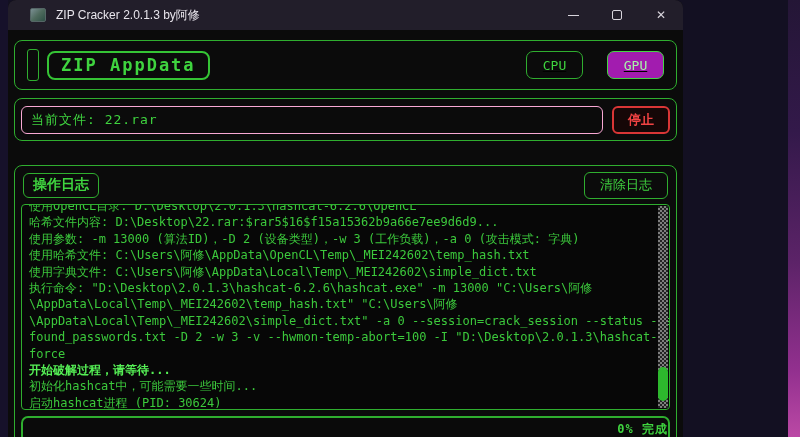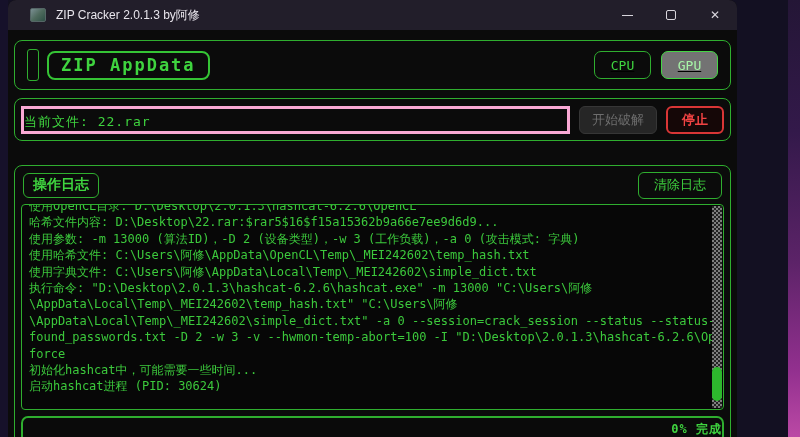--- a/index.html
+++ b/index.html
@@ -2,21 +2,21 @@
 <html><head>
 <meta charset="utf-8">
 <style>
   * { margin:0; padding:0; box-sizing:border-box; }
   html,body { width:800px; height:437px; overflow:hidden; background:#131022; font-family:"DejaVu Sans Mono","Liberation Mono",monospace; }
 
   .desktop-right { position:absolute; right:0; top:0; width:12px; height:437px;
     background:linear-gradient(180deg,#241636 0%,#33194a 30%,#5c2368 60%,#93308f 85%,#bb49a5 100%); }
   .desktop-left { position:absolute; left:0; top:0; width:8px; height:437px; background:#16112a; }
 
-  .window { position:absolute; left:8px; top:0; width:729px; height:437px;
+  .window { position:absolute; left:8px; top:0; width:675px; height:437px;
     background:#0b0b0b; border-radius:8px 8px 0 0; overflow:hidden; }
 
   
   .titlebar { height:30px; background:#221e2a; display:flex; align-items:center; }
   .app-icon { width:16px; height:14px; margin-left:22px; border-radius:2px;
     background:linear-gradient(135deg,#7b8f93 0%,#4e6a5d 50%,#2e4f46 100%);
     border:1px solid #566; }
   .title-text { color:#e8e5ec; font-size:12px; margin-left:10px; font-family:"Liberation Sans",sans-serif; }
   .win-controls { margin-left:auto; display:flex; height:30px; }
   .win-btn { width:44px; height:30px; display:flex; align-items:center; justify-content:center; color:#d8d5dc; cursor:default; }
@@ -26,30 +26,30 @@
 
   .content { padding:0 6px; }
   .panel { border:1px solid #2fae2f; border-radius:8px; background:#0b0b0b; }
 
   
   .panel-header { margin-top:10px; height:50px; display:flex; align-items:center; padding:0 12px; }
   .zipper-icon { width:12px; height:32px; border:1px solid #2fae2f; border-radius:3px; margin-right:8px; }
   .logo-box { border:2px solid #35c435; border-radius:8px; padding:2px 12px 3px;
     color:#3fd43f; font-size:17px; font-weight:bold; letter-spacing:2px; }
   .header-spacer { flex:1; }
-  .hbtn-row { display:flex; gap:10px; align-items:center;text-decoration:underline; }
+  .hbtn-row { display:flex; gap:24px; align-items:center;text-decoration:underline; }
   .hbtn { min-width:57px; height:28px; border:1px solid #2fae2f; border-radius:7px;
     color:#3fd43f; font-size:13px; display:flex; align-items:center; justify-content:center;
     padding:0 12px; background:transparent; cursor:default; }
-  .hbtn.active { background:#737373; border-color:#44d644; color:#a8f5a8; }
+  .hbtn.active { background:#a21caf; border-color:#44d644; color:#a8f5a8; }
 
   
   .panel-file { margin-top:8px; height:43px; display:flex; align-items:center; padding:0 6px; gap:9px; }
-  .file-box { flex:1; height:28px; border:3px solid #f9a8d4; border-radius:0;
-    color:#3fd43f; font-size:13px; line-height:26px; letter-spacing:1px; }
+  .file-box { flex:1; height:28px; border:1px solid #f9a8d4; border-radius:6px;
+    color:#3fd43f; font-size:13px; line-height:26px; padding-left:9px; letter-spacing:1px; }
   .btn-start { width:78px; height:28px; background:#262626; border:1px solid #363636; border-radius:6px;
     color:#6e6e6e; font-size:13px; display:flex; align-items:center; justify-content:center; }
   .btn-stop { width:58px; height:28px; background:#150707; border:2px solid #d93636; border-radius:6px;
     color:#f14343; font-size:13px; font-weight:bold; display:flex; align-items:center; justify-content:center; }
 
   
   .panel-log { margin-top:24px; height:284px; padding:5px 6px 6px; }
   .log-head { display:flex; justify-content:space-between; align-items:center; margin:1px 2px 5px; }
   .log-title { border:1px solid #2fae2f; border-radius:6px; padding:2px 9px 3px;
     color:#3fd43f; font-size:14px; font-weight:bold; }
@@ -101,41 +101,41 @@
       <div class="logo-box">ZIP AppData</div>
       <div class="header-spacer"></div>
       <div class="hbtn-row">
           <div class="hbtn">CPU</div>
           <div class="hbtn active">GPU</div>
         </div>
     </div>
 
     <div class="panel panel-file">
       <div class="file-box">当前文件: 22.rar</div>
-      <div class="btn-start">开始破解</div>
       <div class="btn-stop">停止</div>
     </div>
 
     <div class="panel panel-log">
       <div class="log-head">
         <div class="log-title">操作日志</div>
         <div class="btn-clear">清除日志</div>
       </div>
       <div class="log-area">
         <div class="log-content">
             <div class="log-line">使用OpenCL目录: D:\Desktop\2.0.1.3\hashcat-6.2.6\OpenCL</div>
             <div class="log-line">哈希文件内容: D:\Desktop\22.rar:$rar5$16$f15a15362b9a66e7ee9d6d9...</div>
             <div class="log-line">使用参数: -m 13000 (算法ID)，-D 2 (设备类型)，-w 3 (工作负载)，-a 0 (攻击模式: 字典)</div>
             <div class="log-line">使用哈希文件: C:\Users\阿修\AppData\OpenCL\Temp\_MEI242602\temp_hash.txt</div>
             <div class="log-line">使用字典文件: C:\Users\阿修\AppData\Local\Temp\_MEI242602\simple_dict.txt</div>
             <div class="log-line">执行命令: "D:\Desktop\2.0.1.3\hashcat-6.2.6\hashcat.exe" -m 13000 "C:\Users\阿修</div>
             <div class="log-line">\AppData\Local\Temp\_MEI242602\temp_hash.txt" "C:\Users\阿修</div>
             <div class="log-line">\AppData\Local\Temp\_MEI242602\simple_dict.txt" -a 0 --session=crack_session --status --status-timer=1 -o</div>
             <div class="log-line">found_passwords.txt -D 2 -w 3 -v --hwmon-temp-abort=100 -I "D:\Desktop\2.0.1.3\hashcat-6.2.6\OpenCL" --</div>
             <div class="log-line">force</div>
+            <div class="log-line bold">开始破解过程，请等待...</div>
             <div class="log-line">初始化hashcat中，可能需要一些时间...</div>
             <div class="log-line">启动hashcat进程 (PID: 30624)</div>
           </div>
         <div class="log-scrollbar">
           <div class="log-thumb"></div>
         </div>
       </div>
       <div class="progress-bar">
         <span>0% 完成</span>
       </div>

